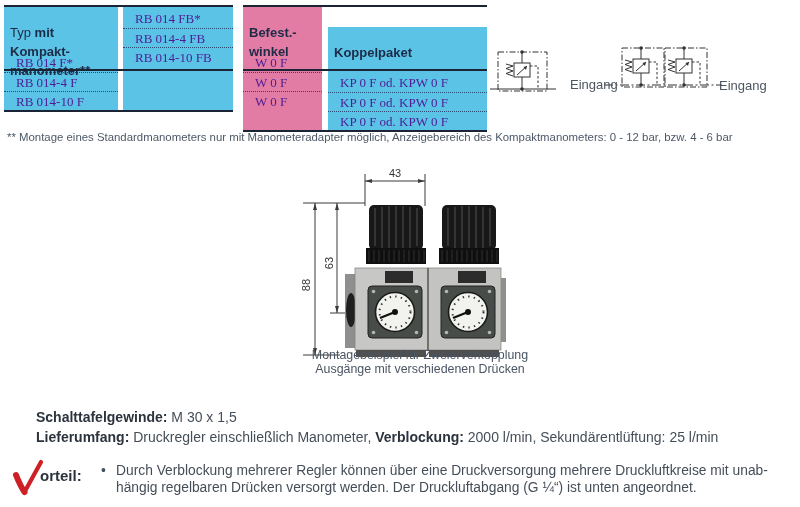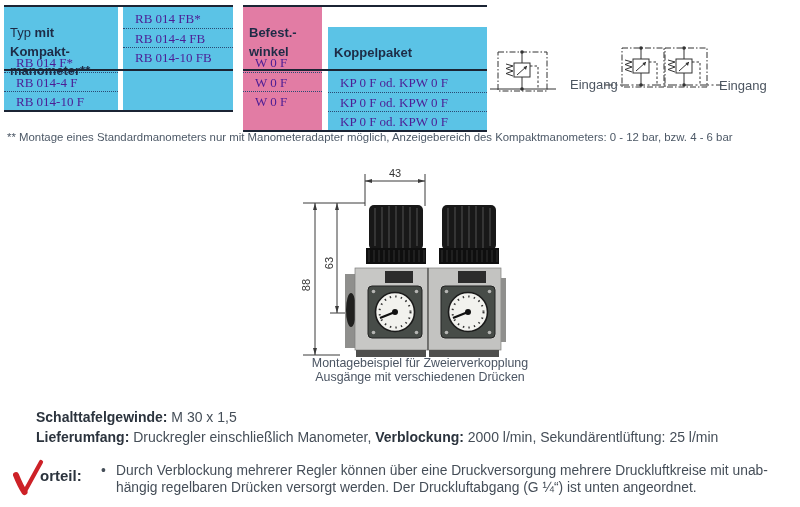--- a/index.html
+++ b/index.html
@@ -21,21 +21,21 @@
 
   
   .schematic-svg{position:absolute;left:486px;top:14px;}
   .eingang{position:absolute;font-size:13px;color:#4c5560;}
 
   
   .footnote{position:absolute;left:7px;top:131px;width:790px;font-size:11.4px;color:#4c5866;}
 
   
   .figure-svg{position:absolute;left:293px;top:160px;}
-  .caption{position:absolute;left:275px;top:356px;width:290px;text-align:center;
+  .caption{position:absolute;left:275px;top:348px;width:290px;text-align:center;
            font-size:12.4px;line-height:14px;color:#4b5563;}
 
   
   .spec-line{position:absolute;left:8px;font-size:14px;color:#454e58;margin-left:28px;}
   .spec-line b{color:#2b333d;}
 
   
   .adv-check{position:absolute;left:13px;top:459px;}
   .adv-label{position:absolute;left:40px;top:467px;font-size:15px;font-weight:bold;color:#2b333d;}
   .adv-text{position:absolute;left:101px;top:463px;width:695px;font-size:13.8px;line-height:16.5px;color:#454e58;white-space:nowrap;}

